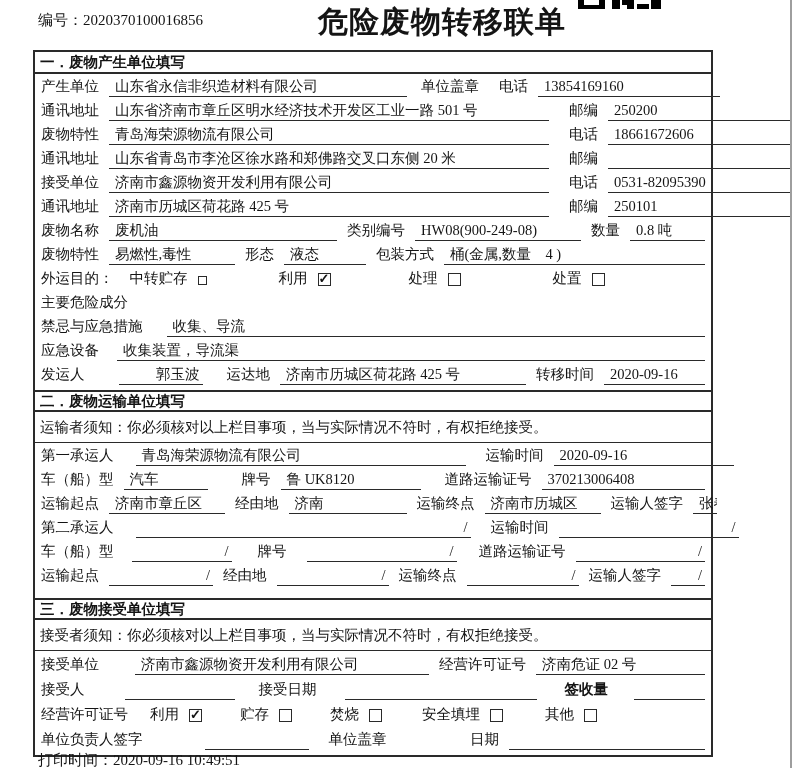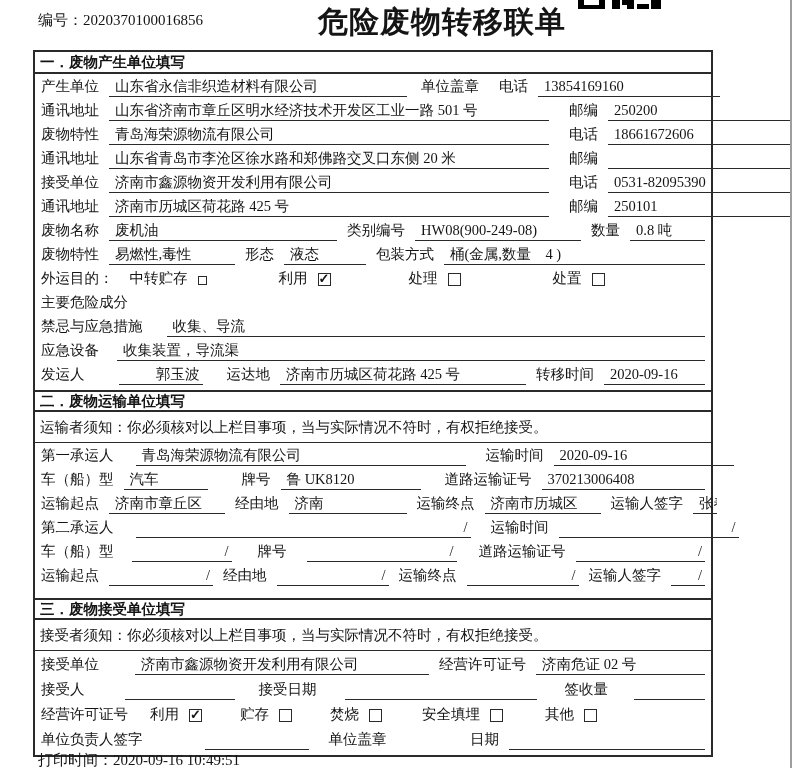--- a/index.html
+++ b/index.html
@@ -235,21 +235,21 @@
         <span class="seg-l">接受单位</span>
         <span class="seg-v" style="flex: 0 0 294px; margin-left: 26px;">济南市鑫源物资开发利用有限公司</span>
         <span class="seg-l">经营许可证号</span>
         <span class="seg-v fill">济南危证 02 号</span>
       </div>
       <div class="f-row">
         <span class="seg-l">接受人</span>
         <span class="seg-v" style="flex: 0 0 110px; margin-left: 30px;"></span>
         <span class="seg-l" style="margin-left: 14px;">接受日期</span>
         <span class="seg-v" style="flex: 0 0 192px; margin-left: 18px;"></span>
-        <span class="seg-l" style="margin-left: 18px;">签收量</span>
+        <span class="seg-l" style="margin-left: 18px; font-weight: bold;">签收量</span>
         <span class="seg-v fill" style="margin-left: 16px;"></span>
       </div>
       <div class="f-row">
         <span class="seg-l">经营许可证号</span>
         <span class="seg-t" style="margin-left: 12px;">利用</span>
         <span class="box checked"></span>
         <span class="seg-t" style="margin-left: 28px;">贮存</span>
         <span class="box"></span>
         <span class="seg-t" style="margin-left: 28px;">焚烧</span>
         <span class="box"></span>

